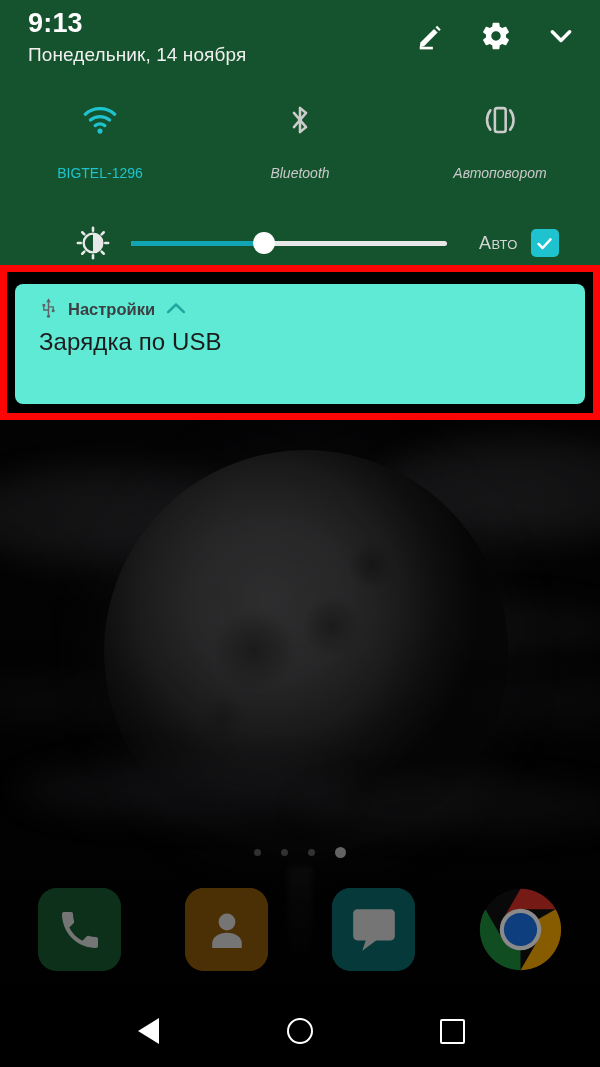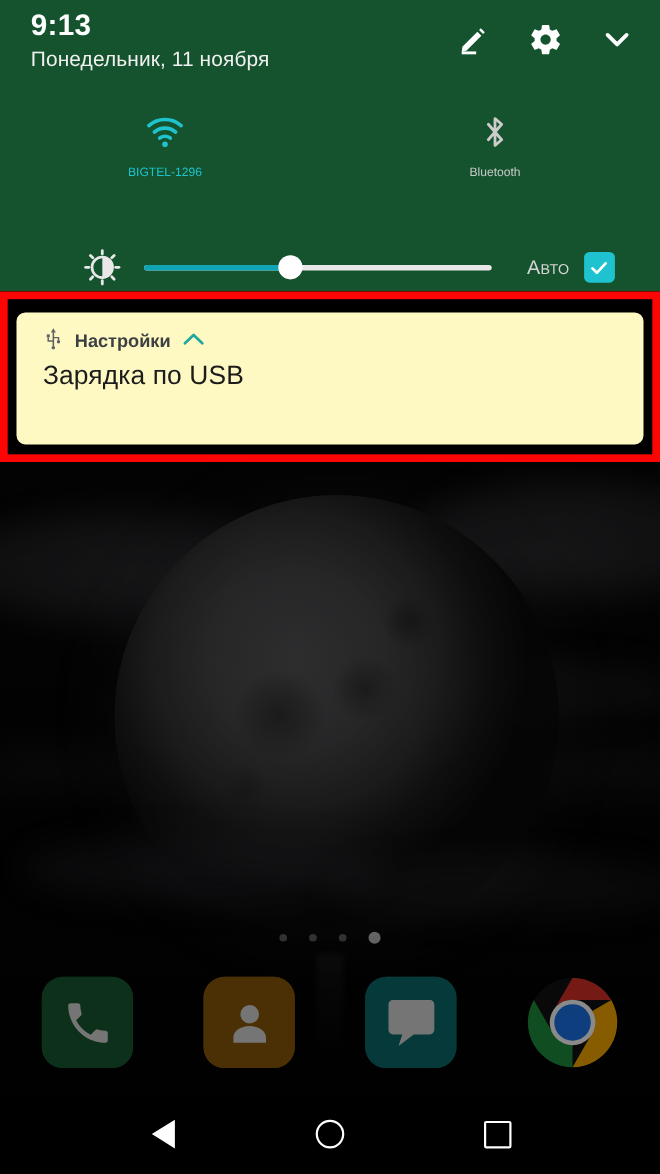--- a/index.html
+++ b/index.html
@@ -159,29 +159,29 @@
     align-items: center;
     cursor: pointer;
   }
   .tile-icon {
     height: 40px;
     display: flex;
     align-items: center;
     justify-content: center;
   }
   .tile-label {
-    margin-top: 8px;
-    font-size: 11px;
+    margin-top: 24px;
+    font-size: 14px;
     line-height: 19px;
     text-align: center;
     max-width: 104px;
     word-wrap: break-word;
   }
   .tile.on .tile-label { color: #1fc3cf; }
-  .tile.off .tile-label { color: #c9c9c9; }
+  .tile.off .tile-label { color: #c9c9c9; font-style: italic; }
 
   
   .brightness-row {
     position: absolute;
     left: 0;
     top: 222px;
     width: 600px;
     height: 42px;
     display: flex;
     align-items: center;
@@ -413,21 +413,21 @@
     <div class="wp-cloud" style="left:300px; top:780px; width:320px; height:54px; background:rgba(55,55,60,0.22);"></div>
     <div class="wp-road"></div>
     <div class="wp-ground"></div>
     <div class="wp-dim"></div>
   </div>
 
   <div class="shade">
 
     <div class="shade-header">
       <div class="clock">9:13</div>
-      <div class="date">Понедельник, 11 ноября</div>
+      <div class="date">Понедельник, 14 ноября</div>
 
       <div class="hdr-icons">
         <div class="hdr-icon">
           <svg width="30" height="30" viewBox="0 0 24 24" aria-hidden="true">
             <path d="M3.5 17.2 L14.4 6.3 L17.3 9.2 L6.4 20.1 L3 21 Z" fill="#ffffff"></path>
             <path d="M15.6 5.1 L16.9 3.8 L19.8 6.7 L18.5 8.0 Z" fill="#ffffff"></path>
             <rect x="3" y="20.6" width="10.5" height="2.1" fill="#ffffff"></rect>
           </svg>
         </div>
         <div class="hdr-icon">
@@ -462,20 +462,30 @@
         <div class="tile-icon">
           <svg width="30" height="34" viewBox="0 0 20 28" aria-hidden="true">
             <path d="M5 8.2 L15 19.8 L10 24 L10 4 L15 8.2 L5 19.8" stroke="#cccccc" stroke-width="2.1" fill="none" stroke-linejoin="round" stroke-linecap="round"></path>
           </svg>
         </div>
         <div class="tile-label" style="color: rgb(201, 201, 201);">Bluetooth</div>
       </div>
 
 
 
+      <div class="tile off">
+        <div class="tile-icon">
+          <svg width="38" height="34" viewBox="0 0 26 24" aria-hidden="true">
+            <rect x="9.4" y="3.6" width="7.6" height="16.8" rx="1.6" stroke="#cccccc" stroke-width="1.8" fill="none"></rect>
+            <path d="M6.2 5.2 A11 11 0 0 0 6.2 18.8" stroke="#cccccc" stroke-width="1.8" fill="none" stroke-linecap="round"></path>
+            <path d="M20.2 5.2 A11 11 0 0 1 20.2 18.8" stroke="#cccccc" stroke-width="1.8" fill="none" stroke-linecap="round"></path>
+          </svg>
+        </div>
+        <div class="tile-label" style="color: rgb(201, 201, 201);">Автоповорот</div>
+      </div>
 
     </div>
 
     <div class="brightness-row">
       <div class="bright-icon">
         <svg width="34" height="34" viewBox="0 0 24 24" aria-hidden="true">
           <path d="M12 5.4 A6.6 6.6 0 0 1 12 18.6 Z" fill="#e8e8e8"></path>
           <circle cx="12" cy="12" r="6.6" stroke="#e8e8e8" stroke-width="1.7" fill="none"></circle>
           <g stroke="#e8e8e8" stroke-width="1.8" stroke-linecap="round">
             <line x1="12" y1="1.3" x2="12" y2="3.4"></line>
@@ -499,21 +509,21 @@
       <div class="auto-label">Авто</div>
       <div class="auto-check" style="background: rgb(31, 195, 207);">
         <svg width="19" height="19" viewBox="0 0 24 24" aria-hidden="true">
           <path d="M4.5 12.6 L9.6 17.7 L19.6 6.8" stroke="#ffffff" stroke-width="3.1" fill="none" stroke-linecap="round" stroke-linejoin="round"></path>
         </svg>
       </div>
     </div>
   </div>
 
   <div class="notif-highlight" style="border-color: rgb(251, 5, 5);">
-    <div class="notif-card" style="background: #fef9c3; text-align: center;">
+    <div class="notif-card" style="background: #5eead4; text-align: center;">
 
       <div class="notif-app-row">
         <span>
           <svg width="19" height="21" viewBox="0 0 16 22" aria-hidden="true">
             <circle cx="8" cy="20.1" r="1.7" fill="#5f6368"></circle>
             <line x1="8" y1="18.6" x2="8" y2="5.4" stroke="#5f6368" stroke-width="1.5"></line>
             <path d="M8 1.4 L5.6 5.6 L10.4 5.6 Z" fill="#5f6368"></path>
             <path d="M8 13.6 L3.1 13.6 L3.1 10.2" stroke="#5f6368" stroke-width="1.4" fill="none"></path>
             <rect x="1.7" y="7.3" width="2.9" height="2.9" fill="#5f6368"></rect>
             <path d="M8 10.4 L12.9 10.4 L12.9 13.2" stroke="#5f6368" stroke-width="1.4" fill="none"></path>

